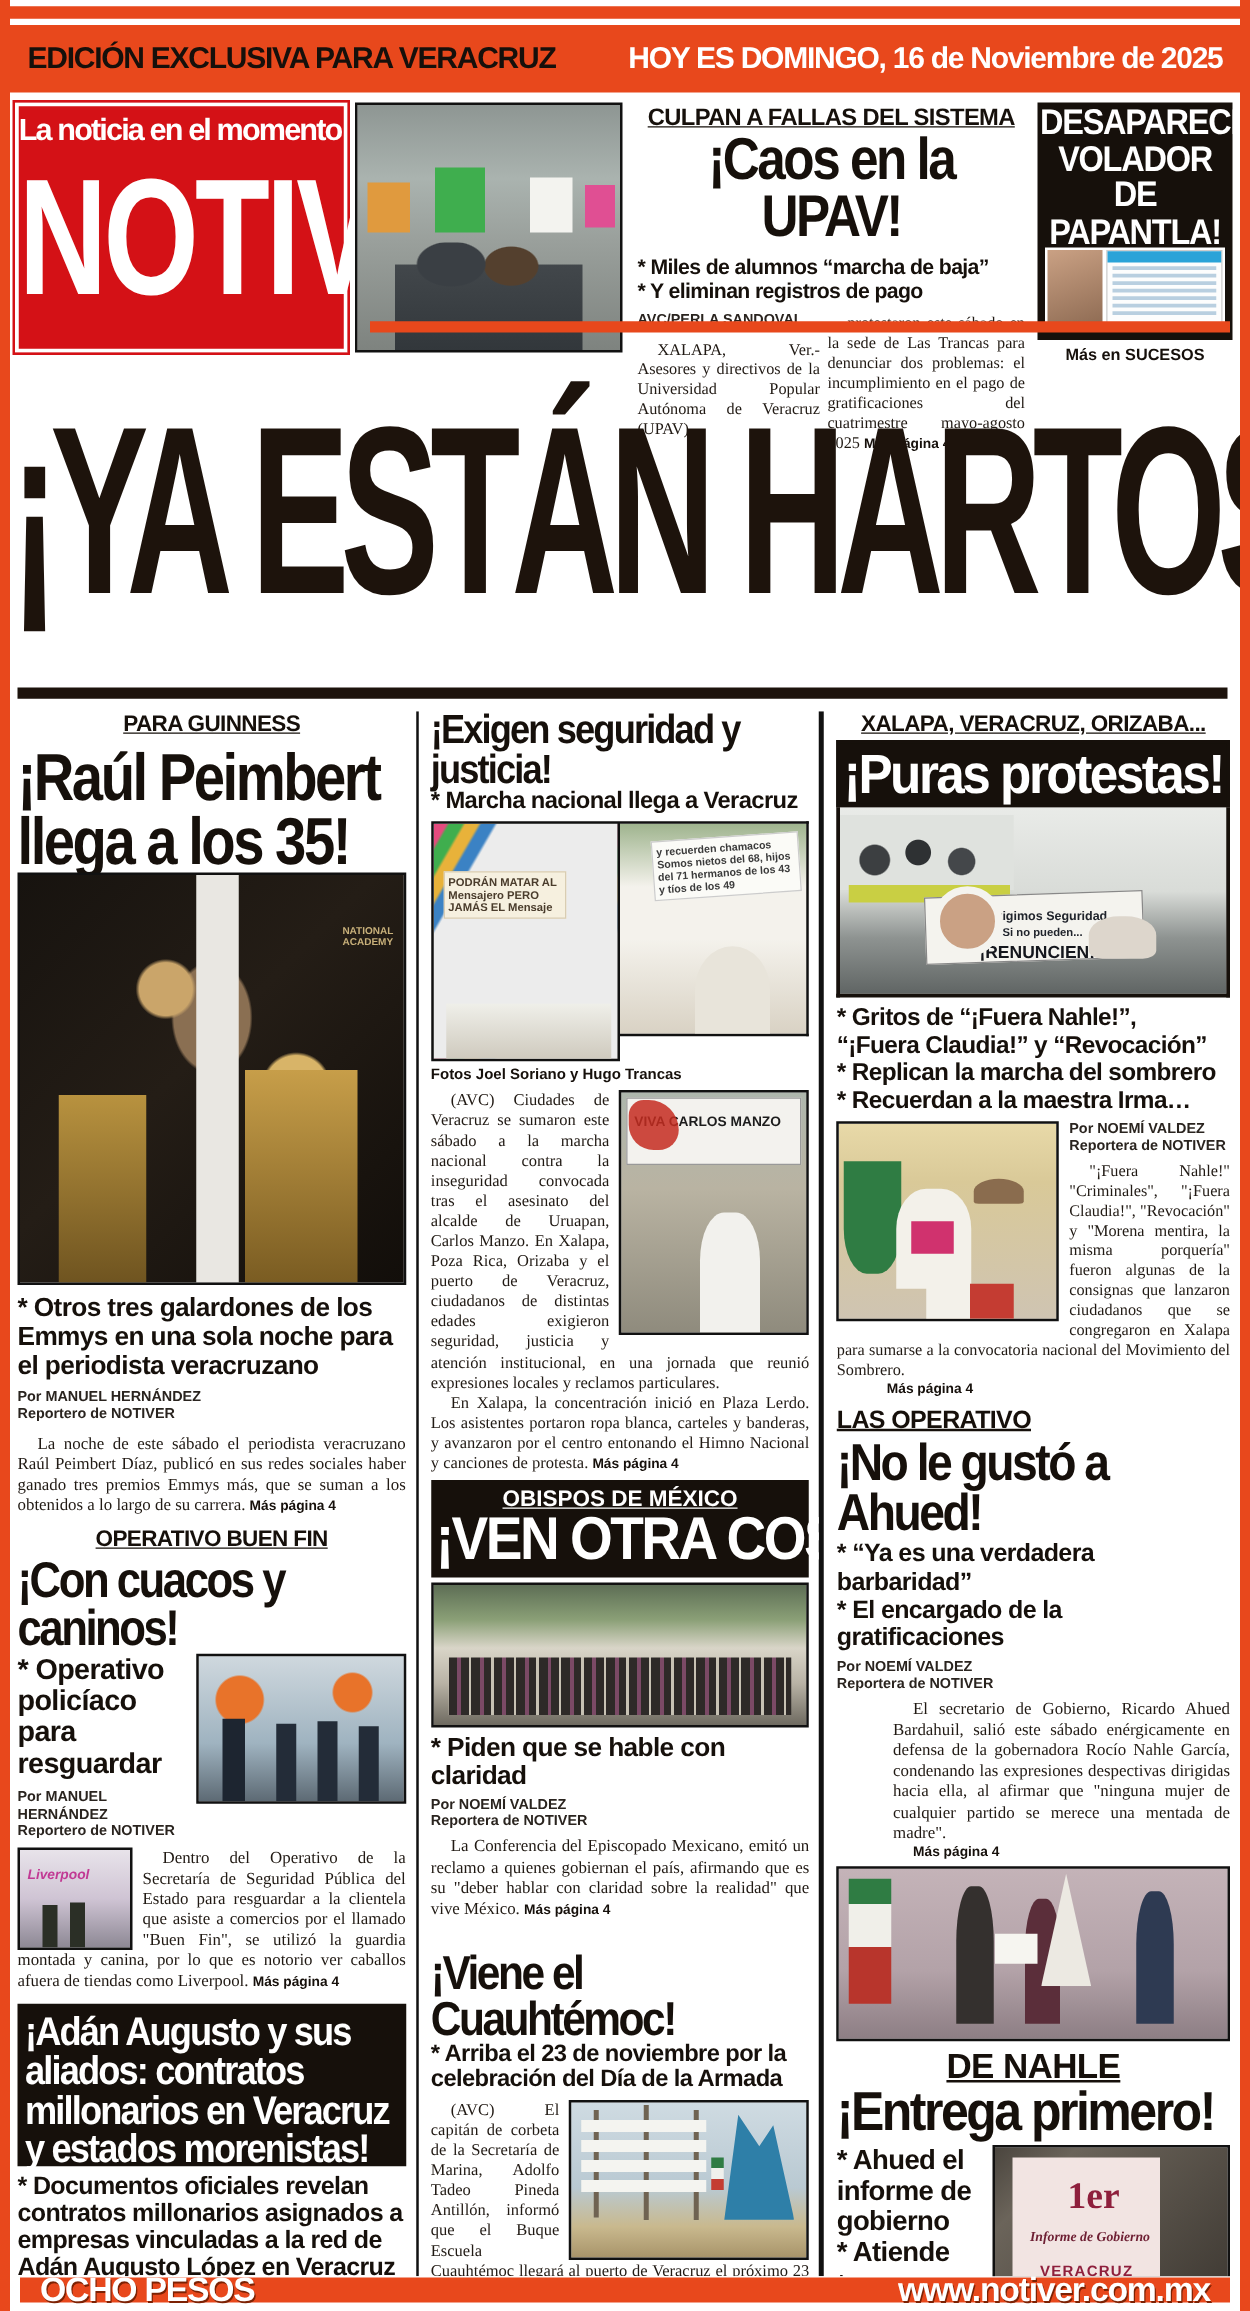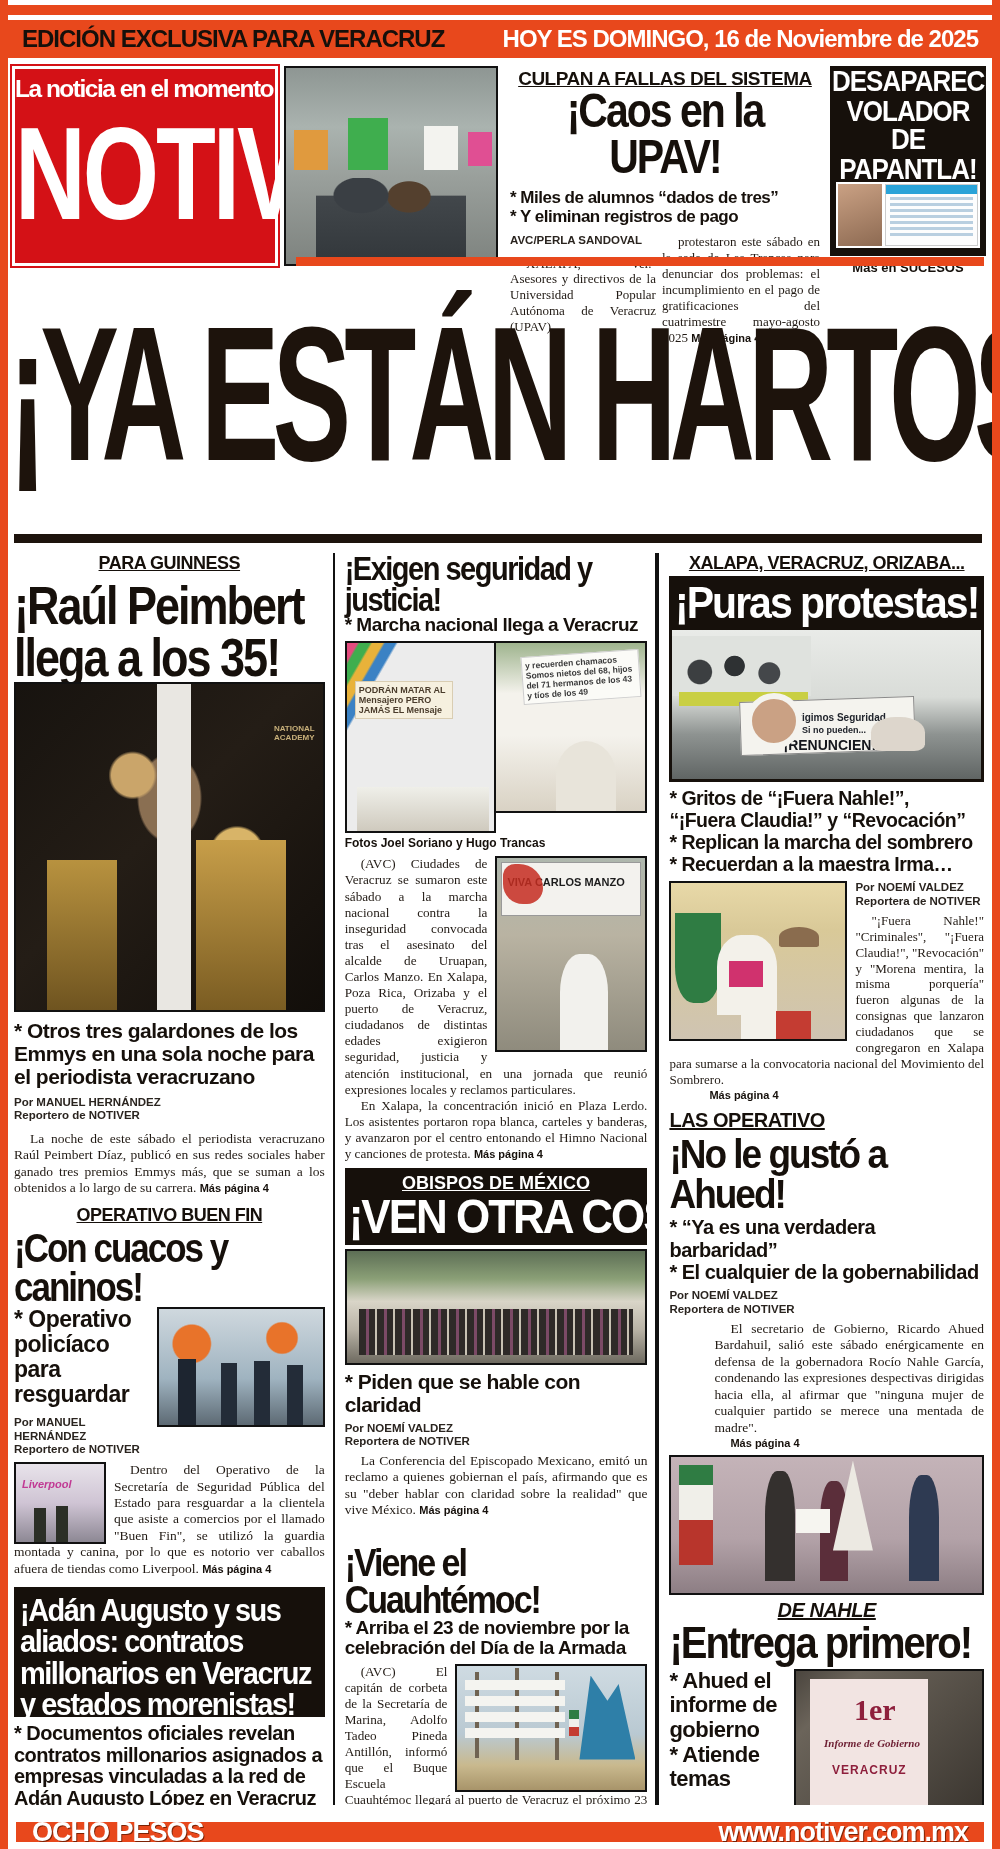--- a/index.html
+++ b/index.html
@@ -1,21 +1,21 @@
 <!DOCTYPE html>
 <html><head>
 <meta charset="utf-8">
 <style>
   html,body{margin:0;padding:0;background:#9a9a9a;}
   .page{position:relative;width:1000px;height:1849px;margin:0 auto;background:#fff;
         font-family:"Liberation Sans",sans-serif;overflow:hidden;
         border-left:8px solid #e8481c;border-right:8px solid #e8481c;box-sizing:border-box;}
   .strip{background:#e8481c;}
   .titlebar{display:flex;justify-content:space-between;align-items:center;background:#e8481c;
-            height:38px;padding:0 14px;margin-top:5px;}
+            height:54px;padding:0 14px;margin-top:5px;}
   .titlebar .tl{color:#16100b;font-weight:bold;font-size:24px;letter-spacing:-1px;}
   .titlebar .tr{color:#fff;font-weight:bold;font-size:24px;letter-spacing:-1px;}
   .mastrow{display:flex;margin:8px 6px 0 4px;height:200px;}
   .logobox{width:266px;background:#d41116;border:3px solid #fff;outline:2px solid #d41116;
            text-align:center;color:#fff;box-sizing:border-box;}
   .tagline{font-weight:bold;font-size:24.5px;letter-spacing:-1.5px;margin-top:6px;white-space:nowrap;}
   .logoword{font-weight:bold;font-size:98px;letter-spacing:-3px;line-height:1;
             transform:scale(1.0,1.35);transform-origin:center 40%;margin-top:18px;}
   .photo{position:relative;border:2px solid #111;box-sizing:border-box;overflow:hidden;}
   .caption-in{position:absolute;font-weight:bold;color:#111;}
@@ -78,21 +78,21 @@
       <span style="position:absolute;left:30px;bottom:0;width:150px;height:86px;background:
         radial-gradient(ellipse at 30% 20%,#3a3f44 18%,transparent 19%),
         radial-gradient(ellipse at 62% 22%,#54402e 16%,transparent 17%),
         linear-gradient(180deg,transparent 20%,#42474b 21%,#32373b 100%);"></span>
     </div>
 
     <div class="upavcol">
       <div class="kicker" style="font-size:19px;">CULPAN A FALLAS DEL SISTEMA</div>
       <div class="hl" style="font-size:41px;text-align:center;letter-spacing:-2px;transform:scale(1,1.15);margin-top:4px;">¡Caos en la UPAV!</div>
       <div class="bullets" style="font-size:17px;margin-top:14px;">
-        <div>* Miles de alumnos “dados de tres”</div>
+        <div>* Miles de alumnos “marcha de baja”</div>
         <div>*  Y eliminan registros de pago</div>
       </div>
       <div style="display:flex;margin-top:8px;">
         <div style="width:48%;padding-right:6px;">
           <div class="byline">AVC/PERLA SANDOVAL</div>
           <div class="serif" style="font-size:13px;margin-top:8px;">
               <p>XALAPA, Ver.- Asesores y directivos de la Universidad Popular Autónoma de Veracruz (UPAV)</p>
             </div>
         </div>
         <div style="width:52%;">
@@ -313,21 +313,21 @@
             <div class="more" style="margin-left:40px;margin-top:2px;">Más página 4</div>
           </div>
         </div>
       </div>
 
       <div style="margin-top:6px;">
         <div class="kicker" style="text-align:left;font-size:20px;">LAS OPERATIVO</div>
         <div class="hl" style="font-size:37px;letter-spacing:-2px;transform:scale(1,1.12);transform-origin:left top;margin-top:2px;">¡No le gustó a Ahued!</div>
         <div class="bullets" style="font-size:20px;margin-top:10px;">
           <div>* “Ya es una verdadera  barbaridad”</div>
-          <div>* El cualquier de la gobernabilidad</div>
+          <div>* El encargado de la gratificaciones</div>
         </div>
         <div class="byline" style="margin-top:6px;">
           <div>Por NOEMÍ VALDEZ</div>
           <div>Reportera de NOTIVER</div>
         </div>
         <div class="serif" style="margin-top:5px;margin-left:45px;">
           <p>El secretario de Gobierno, Ricardo Ahued Bardahuil, salió este sábado enérgicamente en defensa de la gobernadora Rocío Nahle García, condenando las expresiones despectivas dirigidas hacia ella, al afirmar que "ninguna mujer de cualquier partido se merece una mentada de madre".</p>
           <div class="more" style="margin-left:16px;margin-top:1px;">Más página 4</div>
         </div>
         <div class="photo" style="width:100%;height:140px;margin-top:4px;background:
@@ -335,21 +335,21 @@
           <span style="position:absolute;left:8px;top:8px;width:34px;height:100px;background:linear-gradient(180deg,#2f7c43 0 20%,#f0efe9 20% 55%,#b8352c 55%);"></span>
           <span style="position:absolute;left:30%;top:14px;width:30px;height:110px;background:#34302e;border-radius:40% 40% 0 0;"></span>
           <span style="position:absolute;left:48%;top:24px;width:28px;height:100px;background:#5b2e3a;border-radius:40% 40% 0 0;"></span>
           <span style="position:absolute;right:14%;top:18px;width:30px;height:106px;background:#2e3a52;border-radius:40% 40% 0 0;"></span>
           <span style="position:absolute;left:40%;top:52px;width:34px;height:24px;background:#f6f5f0;"></span>
           <span style="position:absolute;left:52%;top:4px;width:40px;height:90px;background:#ece9e2;clip-path:polygon(50% 0,100% 100%,0 100%);"></span>
         </div>
       </div>
 
       <div style="margin-top:4px;">
-        <div class="kicker" style="font-size:20px;font-style:italic;">DE NAHLE</div>
+        <div class="kicker" style="font-size:28px;">DE NAHLE</div>
         <div class="hl" style="font-size:40px;letter-spacing:-2px;transform:scale(1,1.1);transform-origin:left top;white-space:nowrap;">¡Entrega primero!</div>
         <div class="clearfix" style="margin-top:8px;">
           <div class="photo" style="float:right;width:190px;height:148px;margin-left:8px;background:linear-gradient(135deg,#4a453e 0%,#6b645a 20%,#3a352f 100%);">
             <span style="position:absolute;left:14px;top:8px;width:118px;height:130px;background:#f2e4e2;"></span>
             <span class="caption-in" style="left:58px;top:22px;font-size:30px;color:#8e1f3c;font-family:'Liberation Serif',serif;">1er</span>
             <span class="caption-in" style="left:28px;top:66px;font-size:11px;color:#6e1f33;font-style:italic;font-family:'Liberation Serif',serif;">Informe de Gobierno</span>
             <span class="caption-in" style="left:36px;top:92px;font-size:12px;color:#8e1f3c;letter-spacing:1px;">VERACRUZ</span>
           </div>
           <div class="bullets" style="font-size:22px;">
             <div>* Ahued el informe de gobierno</div>

